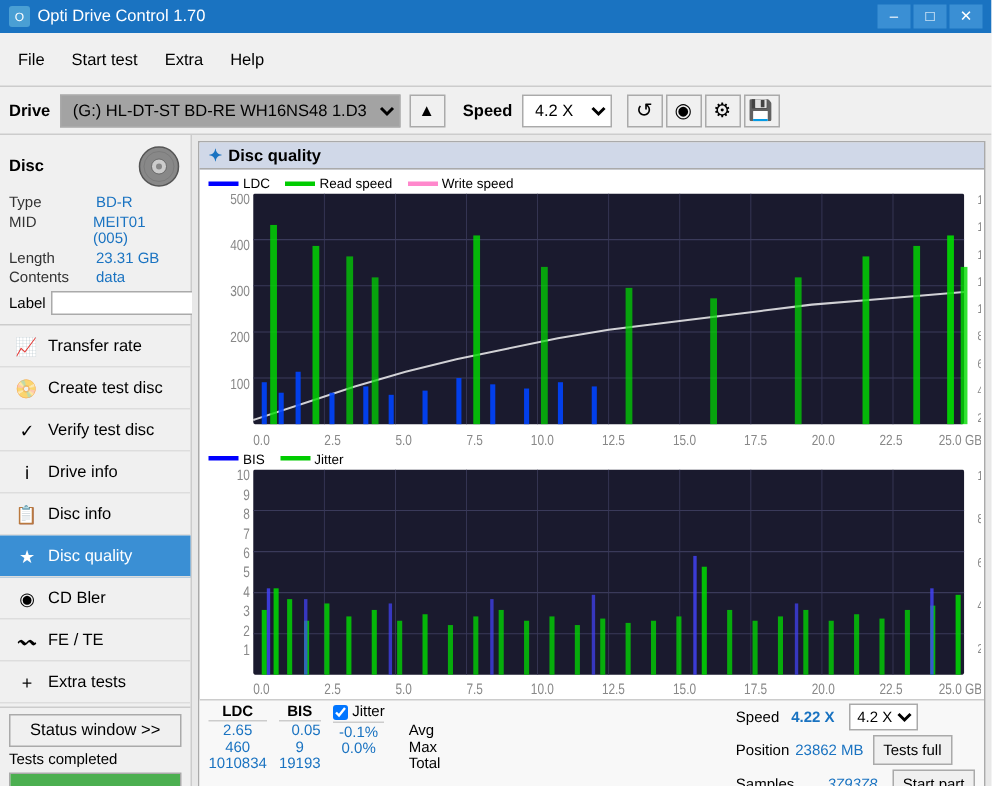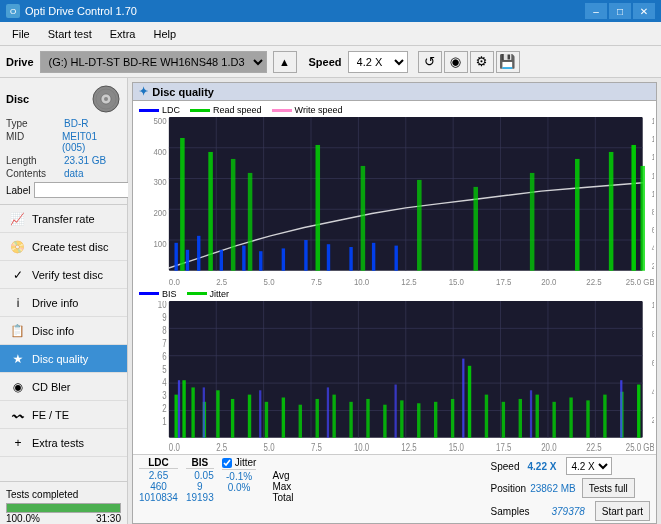--- a/index.html
+++ b/index.html
@@ -6,21 +6,21 @@
     body { font-family: 'Segoe UI', Tahoma, sans-serif; font-size: 11px; background: #f0f0f0; width: 661px; height: 524px; overflow: hidden; }
     
     
     .title-bar { background: #1a73c1; color: white; height: 22px; display: flex; align-items: center; justify-content: space-between; padding: 0 6px; font-size: 11px; }
     .title-bar-left { display: flex; align-items: center; gap: 5px; }
     .title-bar-icon { width: 14px; height: 14px; background: #4a9fd4; border-radius: 2px; display: flex; align-items: center; justify-content: center; font-size: 8px; color: white; }
     .title-bar-controls { display: flex; gap: 2px; }
     .title-btn { width: 22px; height: 16px; background: #3a8fd4; border: none; color: white; font-size: 10px; cursor: pointer; display: flex; align-items: center; justify-content: center; }
     
     
-    .menu-bar { background: #f0f0f0; height: 24px; display: flex; align-items: center; padding: 0 4px; border-bottom: 1px solid #ccc; gap: 2px; }
+    .menu-bar { background: #f0f0f0; height: 36px; display: flex; align-items: center; padding: 0 4px; border-bottom: 1px solid #ccc; gap: 2px; }
     .menu-item { padding: 2px 8px; font-size: 11px; cursor: pointer; }
     
     
     .drive-bar { background: #f0f0f0; height: 32px; display: flex; align-items: center; padding: 0 6px; gap: 6px; border-bottom: 1px solid #ccc; }
     .drive-label { font-size: 11px; font-weight: bold; }
     .drive-select { height: 22px; font-size: 11px; background: #a3a3a3; border: 1px solid #aaa; padding: 0 4px; min-width: 200px; }
     .drive-btn { height: 22px; width: 24px; background: #f0f0f0; border: 1px solid #aaa; display: flex; align-items: center; justify-content: center; cursor: pointer; font-size: 11px; }
     .speed-label { font-size: 11px; font-weight: bold; margin-left: 6px; }
     .speed-select { height: 22px; font-size: 11px; background: white; border: 1px solid #aaa; padding: 0 4px; min-width: 60px; }
     .drive-action-btns { display: flex; gap: 2px; margin-left: 4px; }
@@ -210,20 +210,21 @@
         <span class="nav-item-icon">〰</span>
         <span>FE / TE</span>
       </div>
       <div class="nav-item">
         <span class="nav-item-icon">+</span>
         <span>Extra tests</span>
       </div>
     </div>
 
     <div class="status-bar">
+      <button class="status-btn">Status window &gt;&gt;</button>
       <div class="progress-row" style="margin-top:3px;">
         <span>Tests completed</span>
       </div>
       <div class="progress-bar-container">
         <div class="progress-bar-fill" style="width:100%"></div>
       </div>
       <div class="progress-row">
         <span>100.0%</span>
         <span>31:30</span>
       </div>

